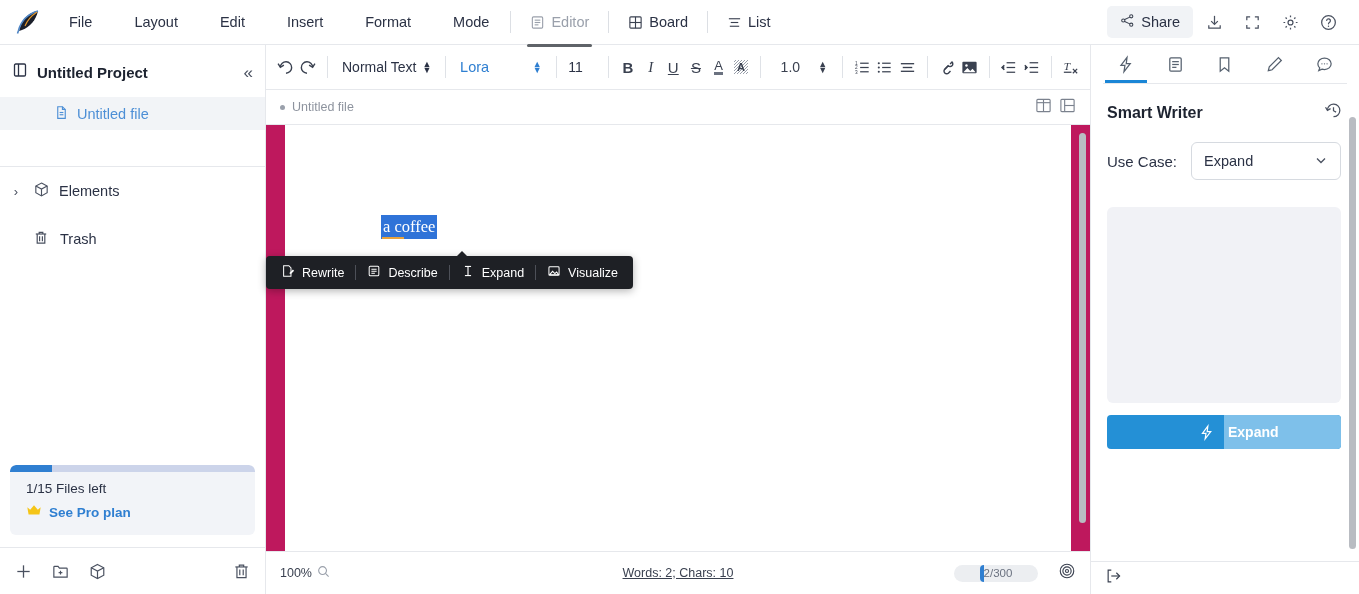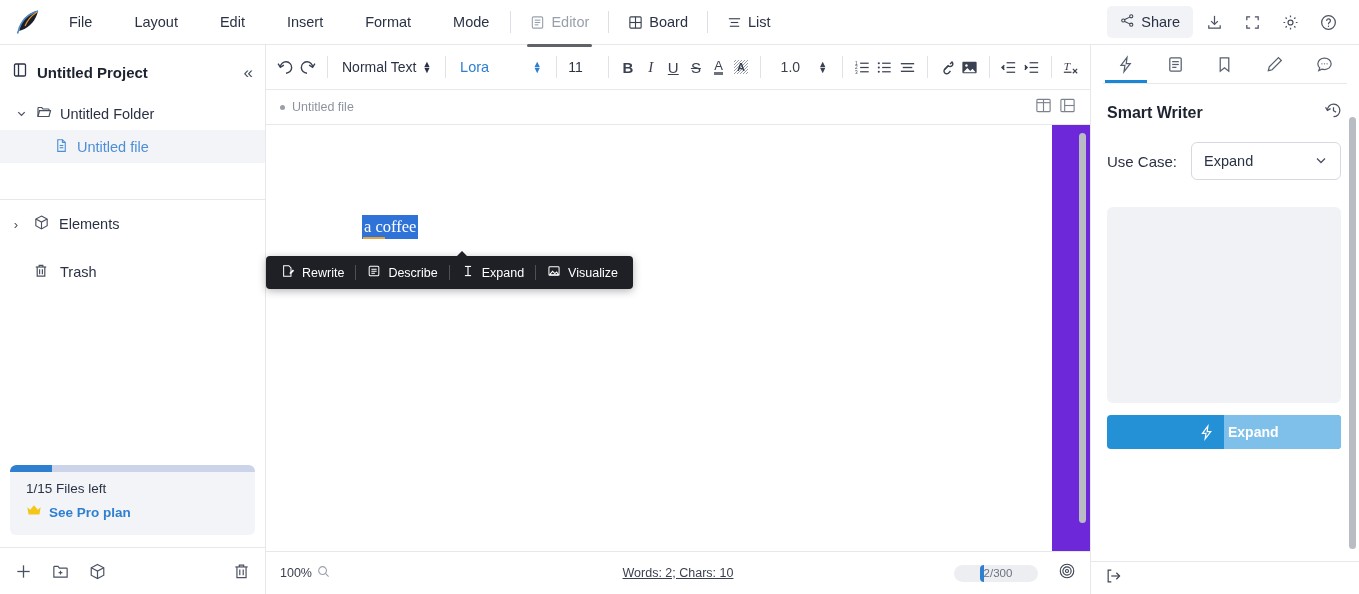--- a/index.html
+++ b/index.html
@@ -115,21 +115,21 @@
   .tb-lh { font-size: 14px; color: #3a4150; width: 56px; text-align: center; }
 
   .tabstrip {
     height: 35px; min-height: 35px; display: flex; align-items: center;
     border-bottom: 1px solid #e6e8ec; padding: 0 14px;
   }
   .doc-tab { display: flex; align-items: center; gap: 7px; font-size: 12.5px; color: #8d939e; cursor: pointer; }
   .dot { width: 5px; height: 5px; border-radius: 50%; background: #9aa0ab; }
   .tabstrip .right { margin-left: auto; display: flex; align-items: center; gap: 7px; }
 
-  .canvas { flex: 1; position: relative; background: #6d28d9; overflow: hidden; display: flex; }
+  .canvas { flex: 1; position: relative; background: #be185d; overflow: hidden; display: flex; justify-content: center; }
   .page {
     width: 786px; background: #fff; position: relative; margin-left: 0;
   }
   .page-text {
     position: absolute; left: 96px; top: 92px; font-family: "Liberation Serif", serif;
     font-size: 16.5px; color: #1d2330;
   }
   .sel {
     background: #2f73d8; color: #fff; padding: 2px 2px 3px 2px; position: relative;
   }
@@ -323,34 +323,20 @@
           <svg width="16" height="16" viewBox="0 0 16 16" fill="none" stroke="#2b3245" stroke-width="1.3">
             <rect x="2.5" y="2" width="11" height="12" rx="1.2"></rect>
               <line x1="6.5" y1="2" x2="6.5" y2="14"></line>
           </svg>
         </span>
         <span class="sb-title">Untitled Project</span>
         <span class="sb-collapse">«</span>
       </div>
 
       <div class="sb-tree">
-        <div class="tree-row folder">
-          <span class="tree-caret">
-            <svg width="11" height="11" viewBox="0 0 12 12" fill="none" stroke="#4a5160" stroke-width="1.4">
-              <polyline points="2.5,4.5 6,8 9.5,4.5"></polyline>
-            </svg>
-          </span>
-          <span>
-            <svg width="16" height="16" viewBox="0 0 16 16" fill="none" stroke="#4a5160" stroke-width="1.2">
-              <path d="M2 12.5V4.2a.7.7 0 01.7-.7h3l1.3 1.5h5.3a.7.7 0 01.7.7v1"></path>
-              <path d="M2 12.5l1.5-5.8h11L13 12.5H2z"></path>
-            </svg>
-          </span>
-          <span>Untitled Folder</span>
-        </div>
         <div class="tree-row file">
           <span>
             <svg width="15" height="15" viewBox="0 0 16 16" fill="none" stroke="#4d8fd6" stroke-width="1.2">
               <path d="M4 1.8h5l3 3v9.4H4z"></path>
                 <polyline points="9,1.8 9,4.8 12,4.8"></polyline>
               <line x1="6" y1="8" x2="10" y2="8"></line>
                 <line x1="6" y1="10.4" x2="10" y2="10.4"></line>
             </svg>
           </span>
           <span>Untitled file</span>

